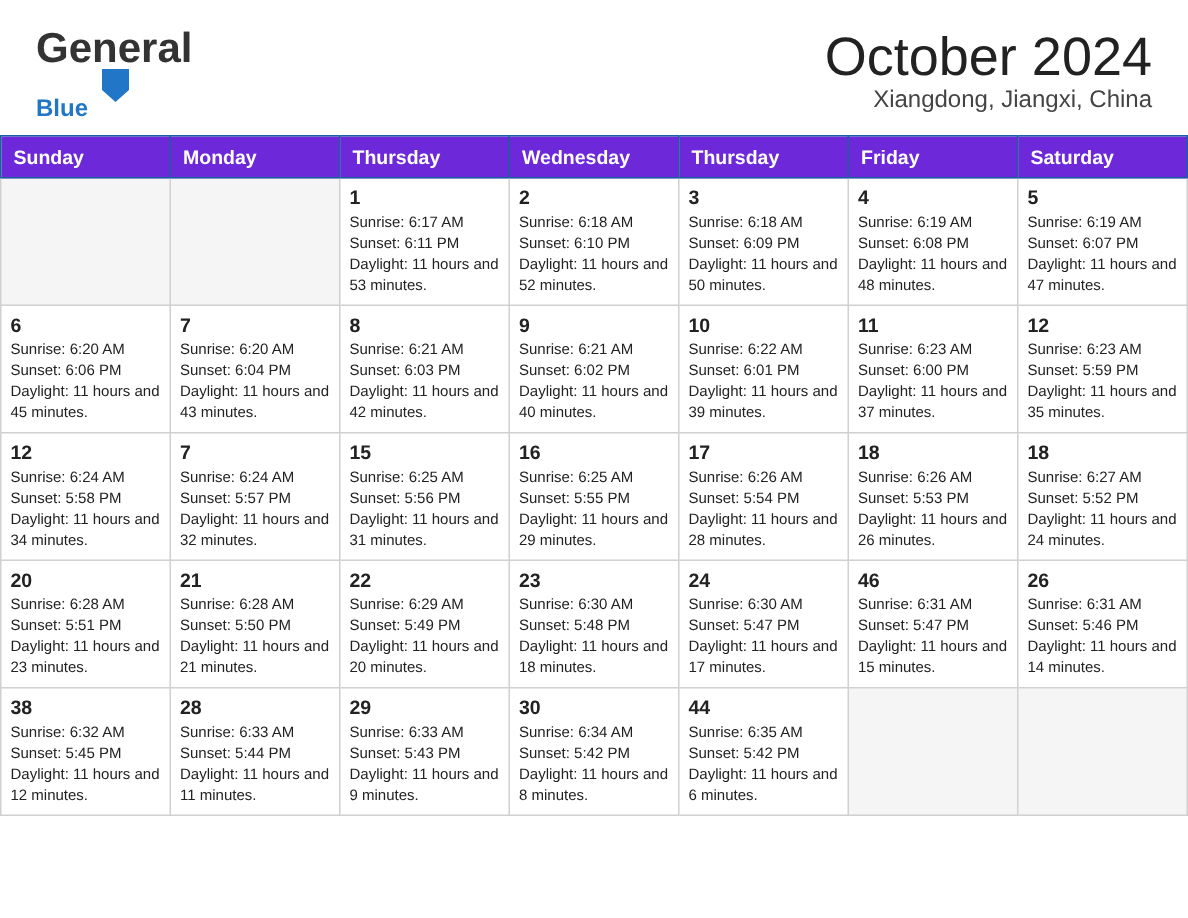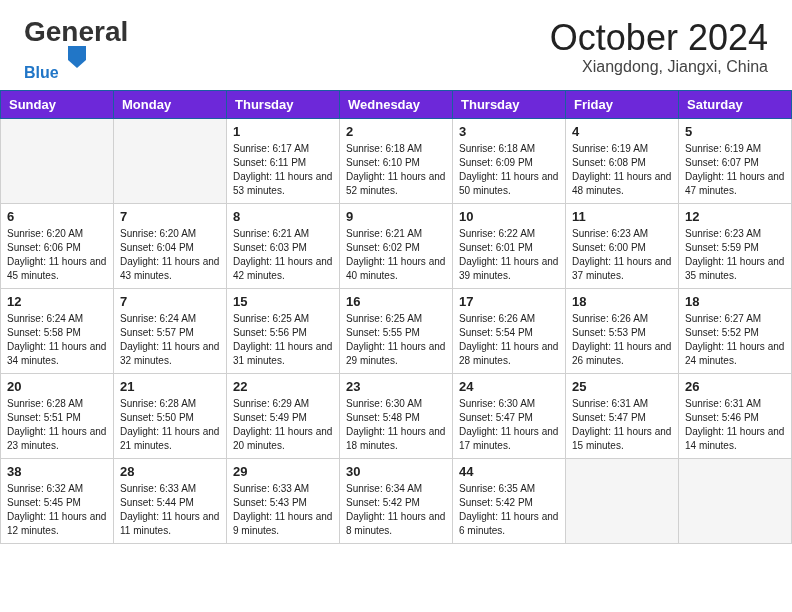--- a/index.html
+++ b/index.html
@@ -226,21 +226,21 @@
         </td>
         <td>
           <span class="day-num">23</span>
           <div class="cell-info">Sunrise: 6:30 AM<br>Sunset: 5:48 PM<br>Daylight: 11 hours and 18 minutes.</div>
         </td>
         <td>
           <span class="day-num">24</span>
           <div class="cell-info">Sunrise: 6:30 AM<br>Sunset: 5:47 PM<br>Daylight: 11 hours and 17 minutes.</div>
         </td>
         <td>
-          <span class="day-num">25</span>
+          <span class="day-num">46</span>
           <div class="cell-info">Sunrise: 6:31 AM<br>Sunset: 5:47 PM<br>Daylight: 11 hours and 15 minutes.</div>
         </td>
         <td>
           <span class="day-num">26</span>
           <div class="cell-info">Sunrise: 6:31 AM<br>Sunset: 5:46 PM<br>Daylight: 11 hours and 14 minutes.</div>
         </td>
       </tr>
       <tr>
         <td>
           <span class="day-num">38</span>

